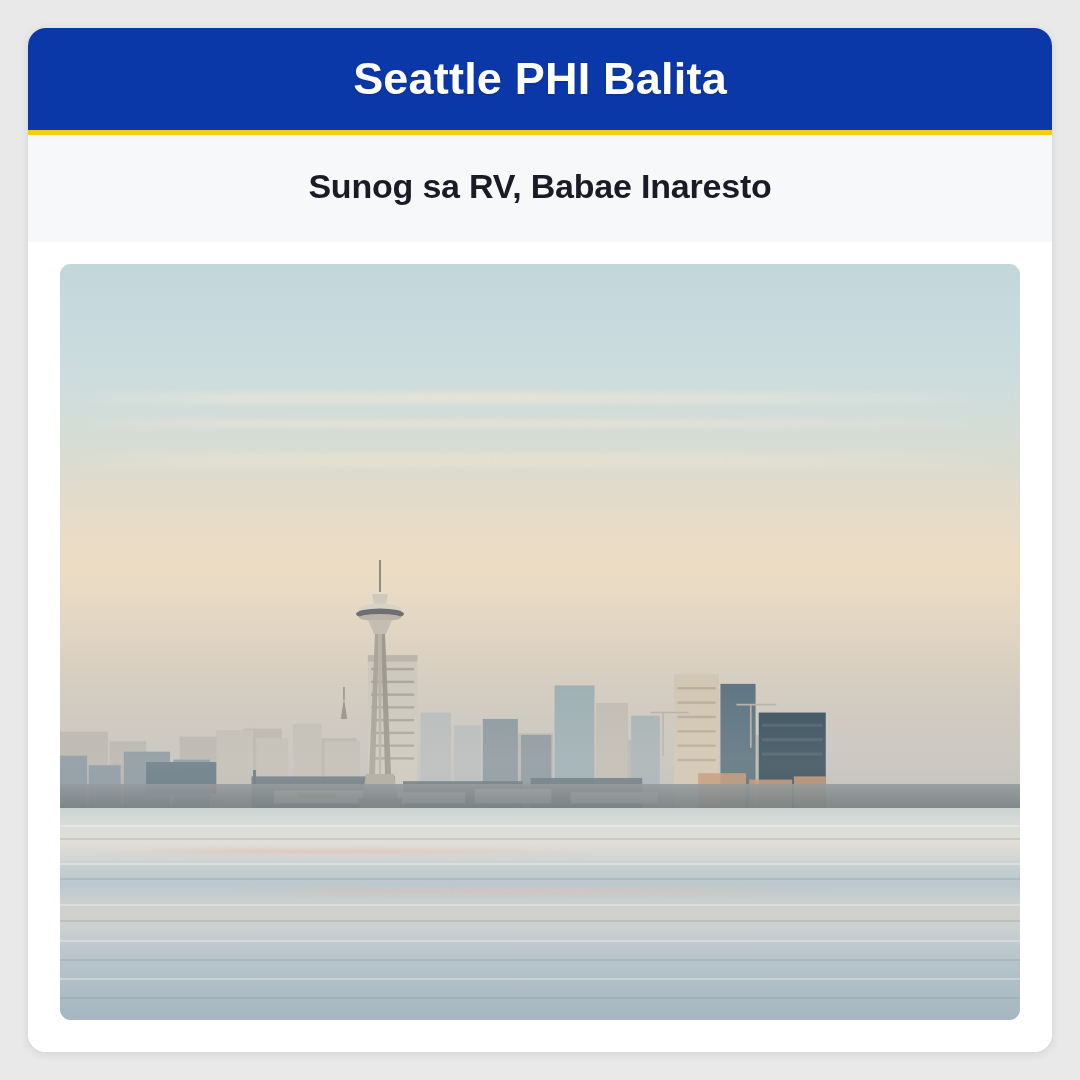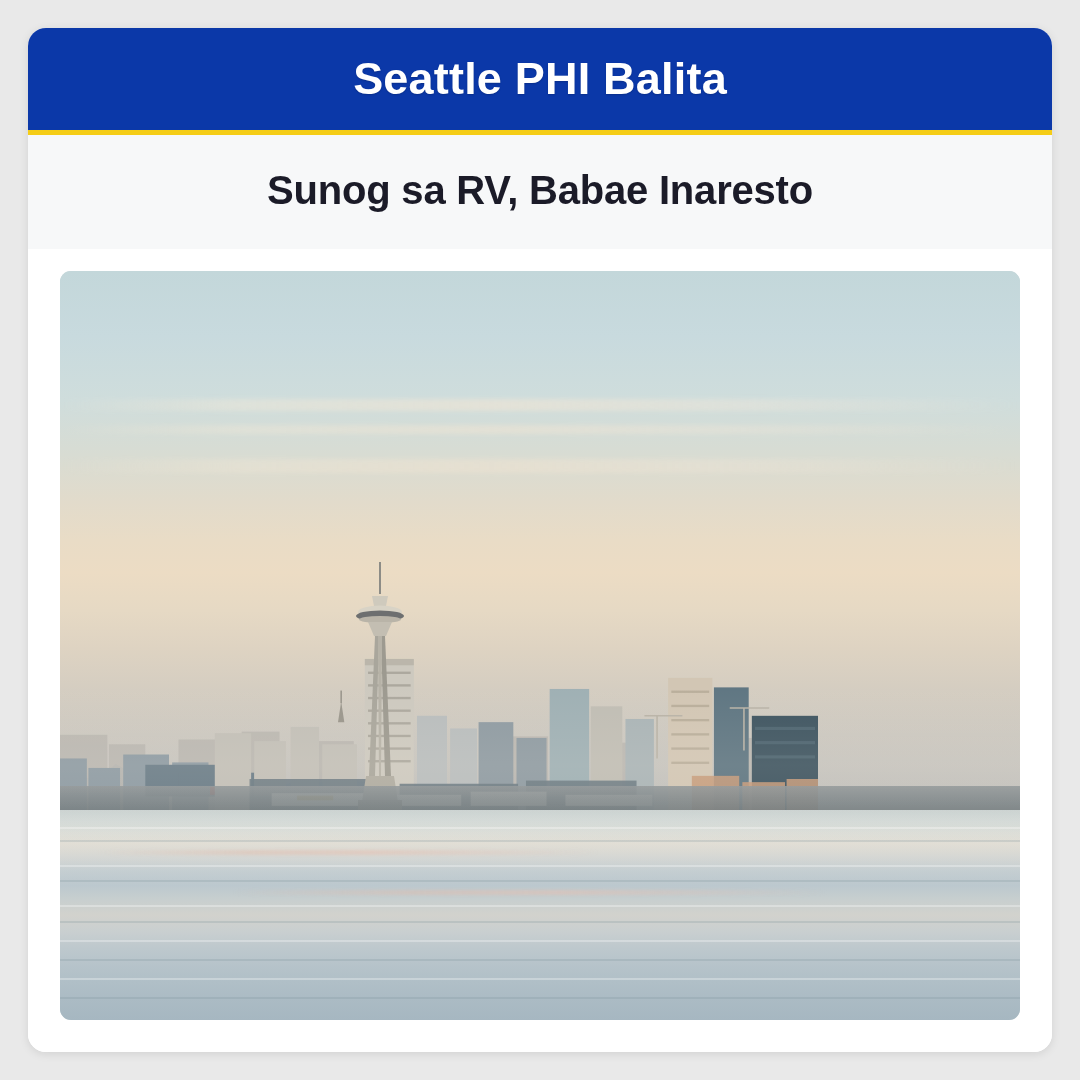--- a/index.html
+++ b/index.html
@@ -57,21 +57,21 @@
 
   
   .headline-band {
     background: #f7f8f9;
     text-align: center;
     padding: 30px 40px 34px;
     flex: 0 0 auto;
   }
   .headline {
     color: #1b1b28;
-    font-size: 40px;
+    font-size: 34px;
     font-weight: bold;
     letter-spacing: -0.2px;
     line-height: 1.25;
   }
 
   
   .media-wrap {
     flex: 1 1 auto;
     background: #ffffff;
     padding: 22px 32px 32px;

